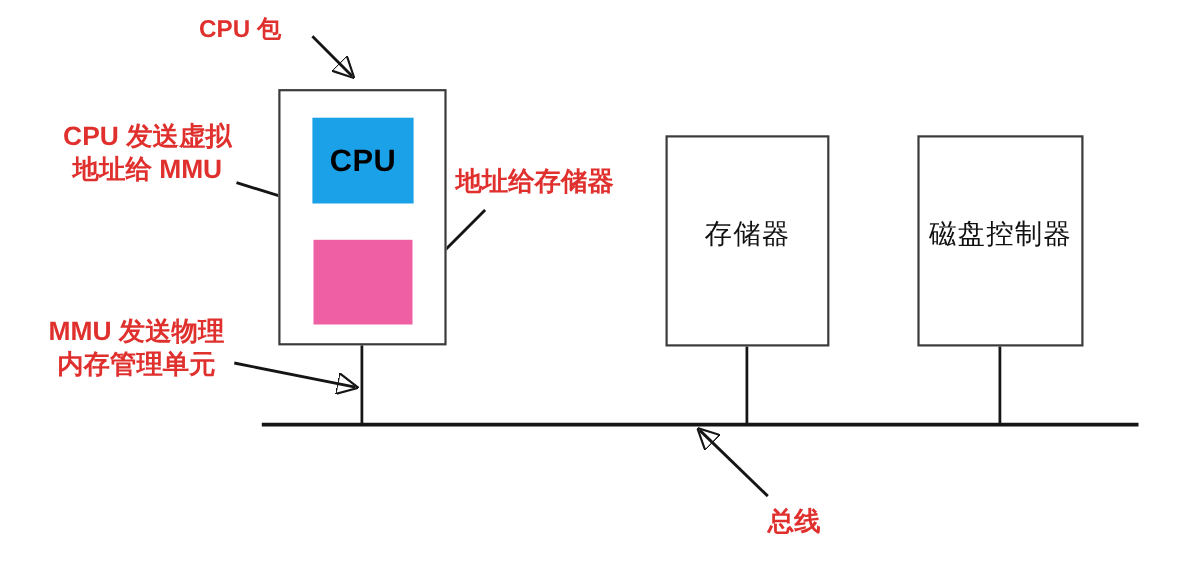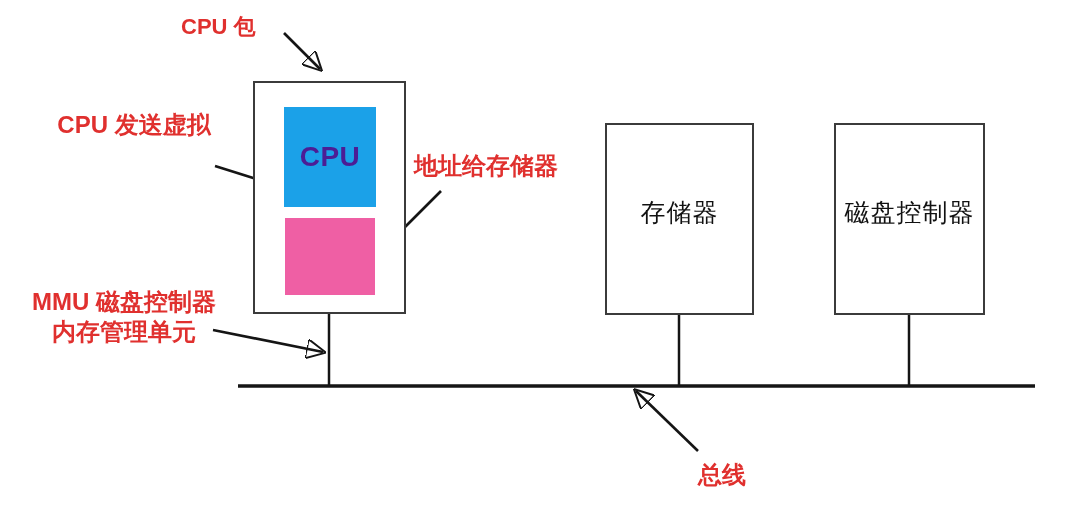--- a/index.html
+++ b/index.html
@@ -52,26 +52,26 @@
     padding-bottom: 14px;
   }
   .disk-box {
     left: 834px; top: 123px;
     width: 151px; height: 192px;
     padding-bottom: 14px;
   }
   .cpu-box {
     position: absolute;
     left: 284px; top: 107px;
-    width: 92px; height: 100px;
+    width: 92px; height: 78px;
     background: var(--cpu-fill, #1ba1e8);
     display: flex;
     align-items: center;
     justify-content: center;
-    color: #4c1d95;
+    color: #000000;
     font-size: 28px;
     font-weight: 600;
     letter-spacing: 0.5px;
   }
   .mmu-box {
     position: absolute;
     left: 285px; top: 218px;
     width: 90px; height: 77px;
     background: var(--mmu-fill, #ef5fa4);
   }
@@ -129,24 +129,25 @@
   </div>
 
   <div class="box disk-box">
     <span class="node-text">磁盘控制器</span>
   </div>
 
   <div class="ann ann-cpu-package">CPU 包</div>
 
   <div class="ann centered ann-virtual-addr">
     <div>CPU 发送虚拟</div>
+    <div>地址给 MMU</div>
   </div>
 
   <div class="ann ann-mmu-unit">地址给存储器</div>
 
   <div class="ann centered ann-physical-addr">
-    <div>MMU 磁盘控制器</div>
+    <div>MMU 发送物理</div>
     <div>内存管理单元</div>
   </div>
 
   <div class="ann ann-bus">总线</div>
 
 </div>
 
 </body></html>

